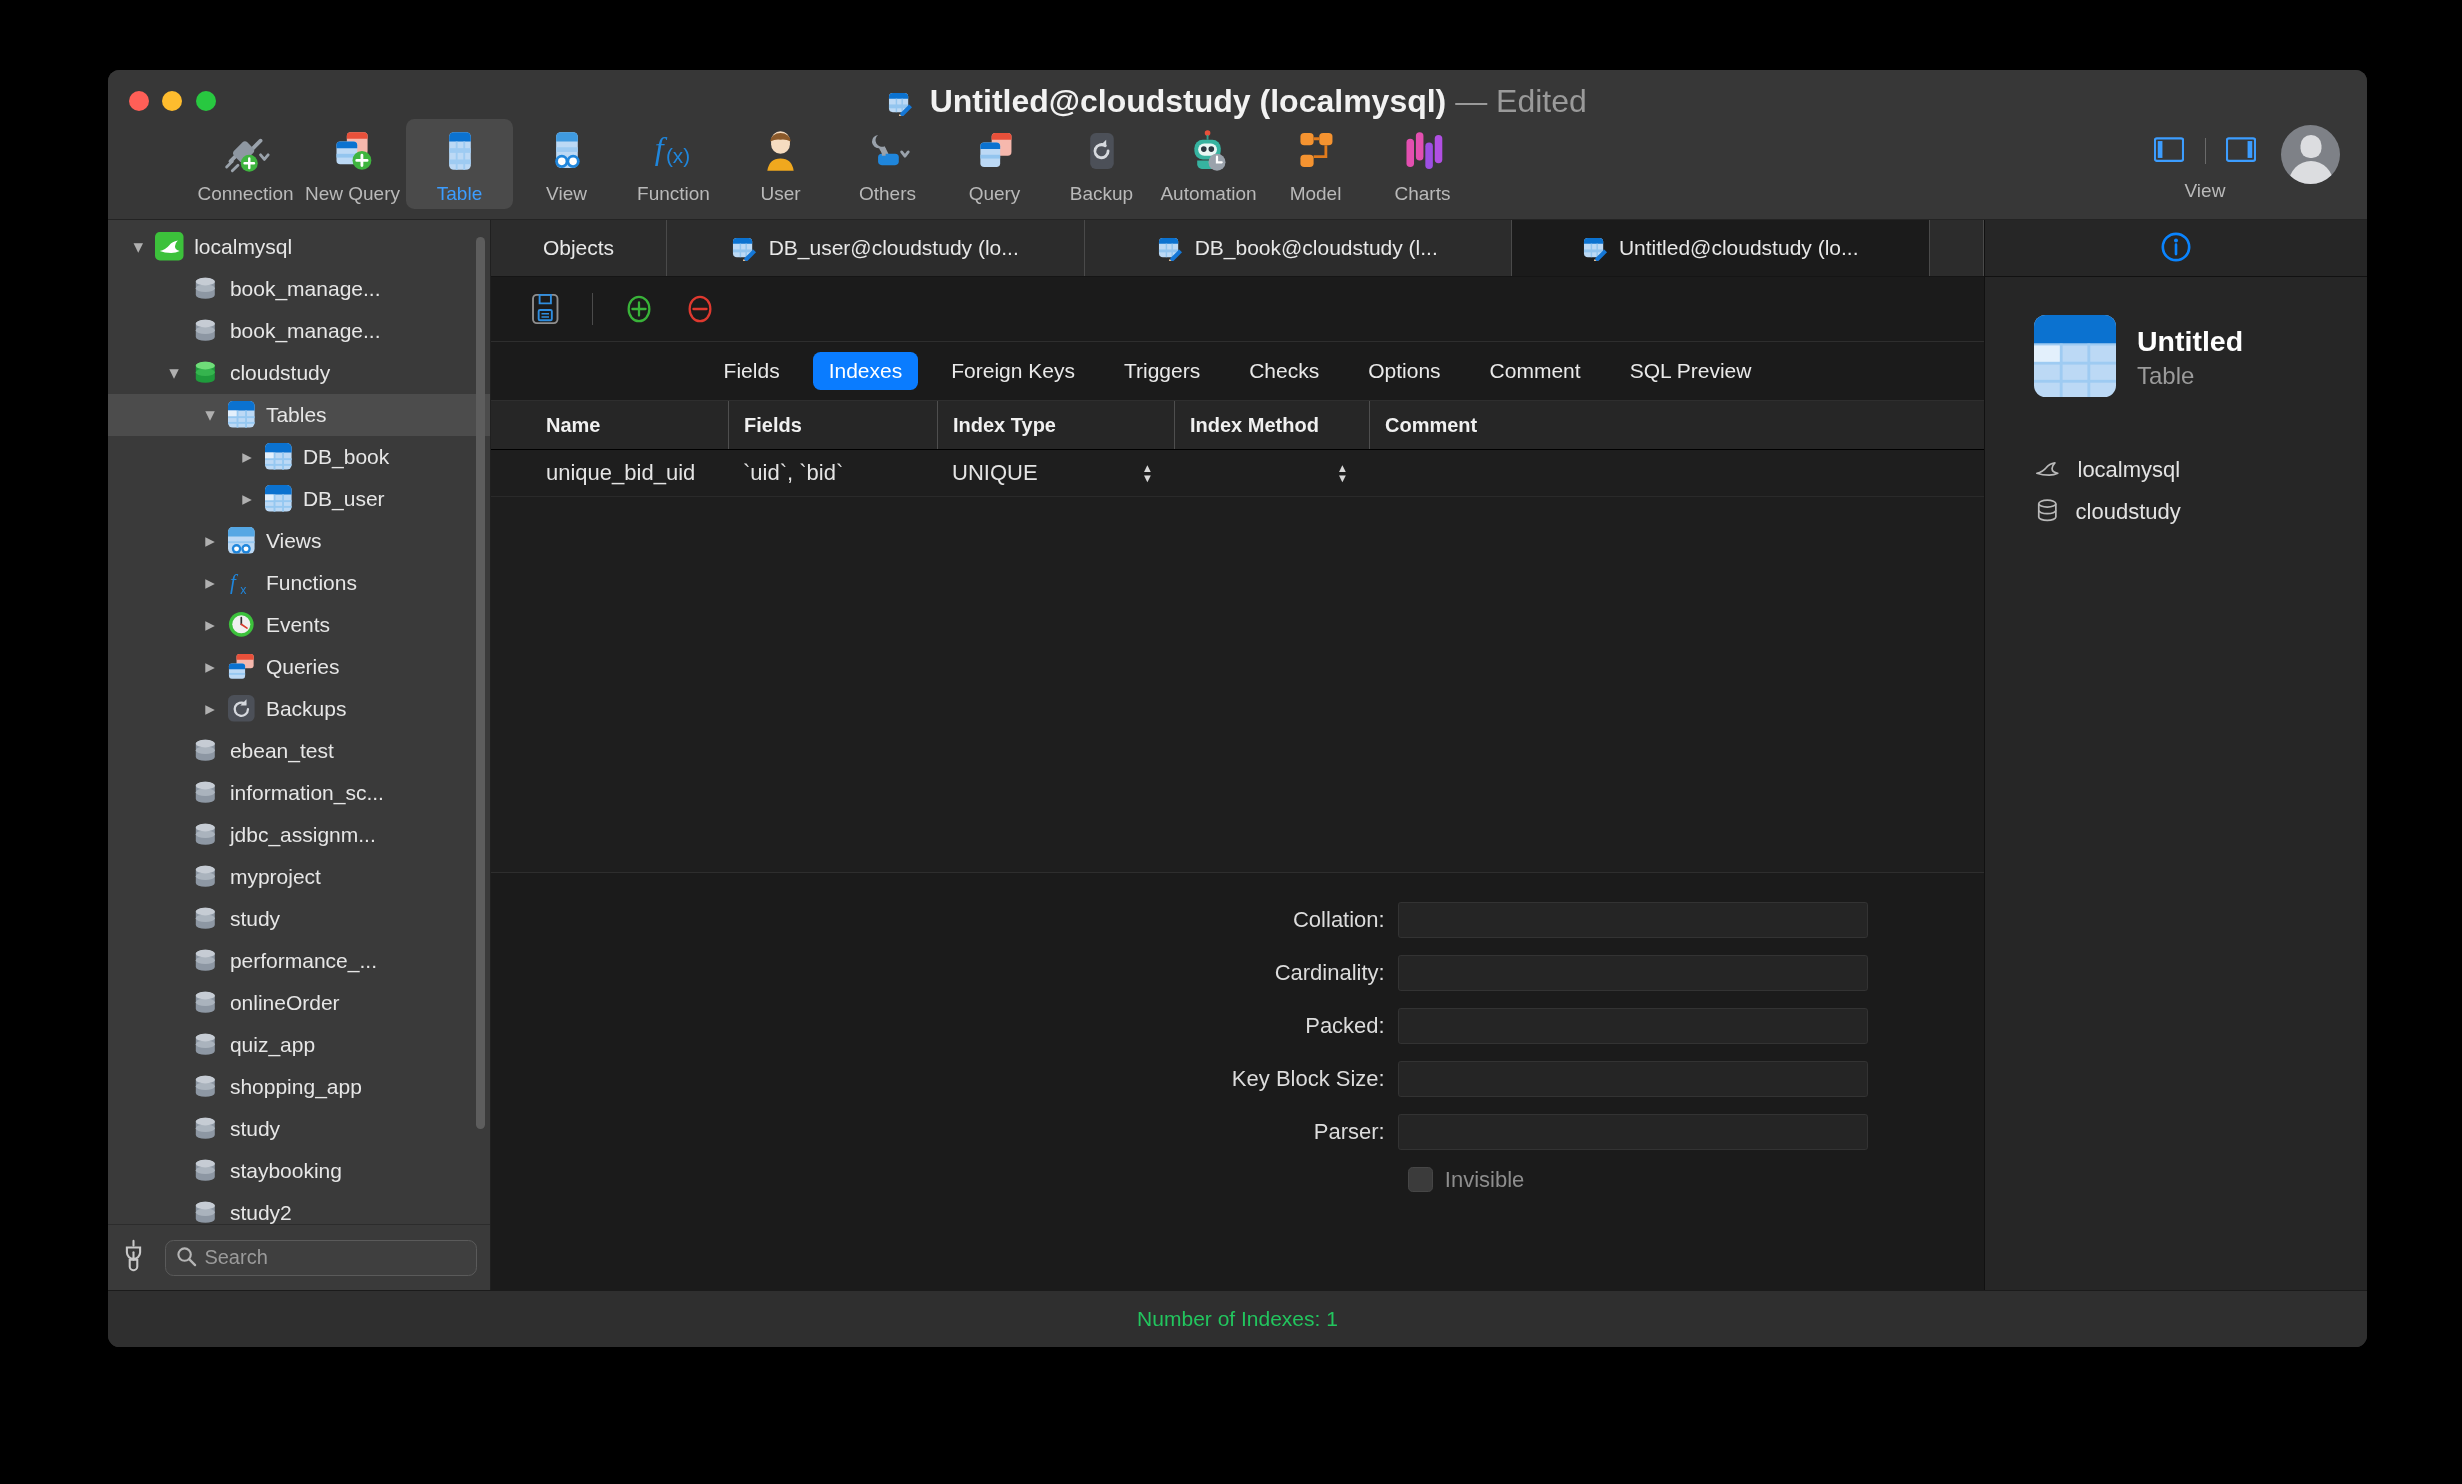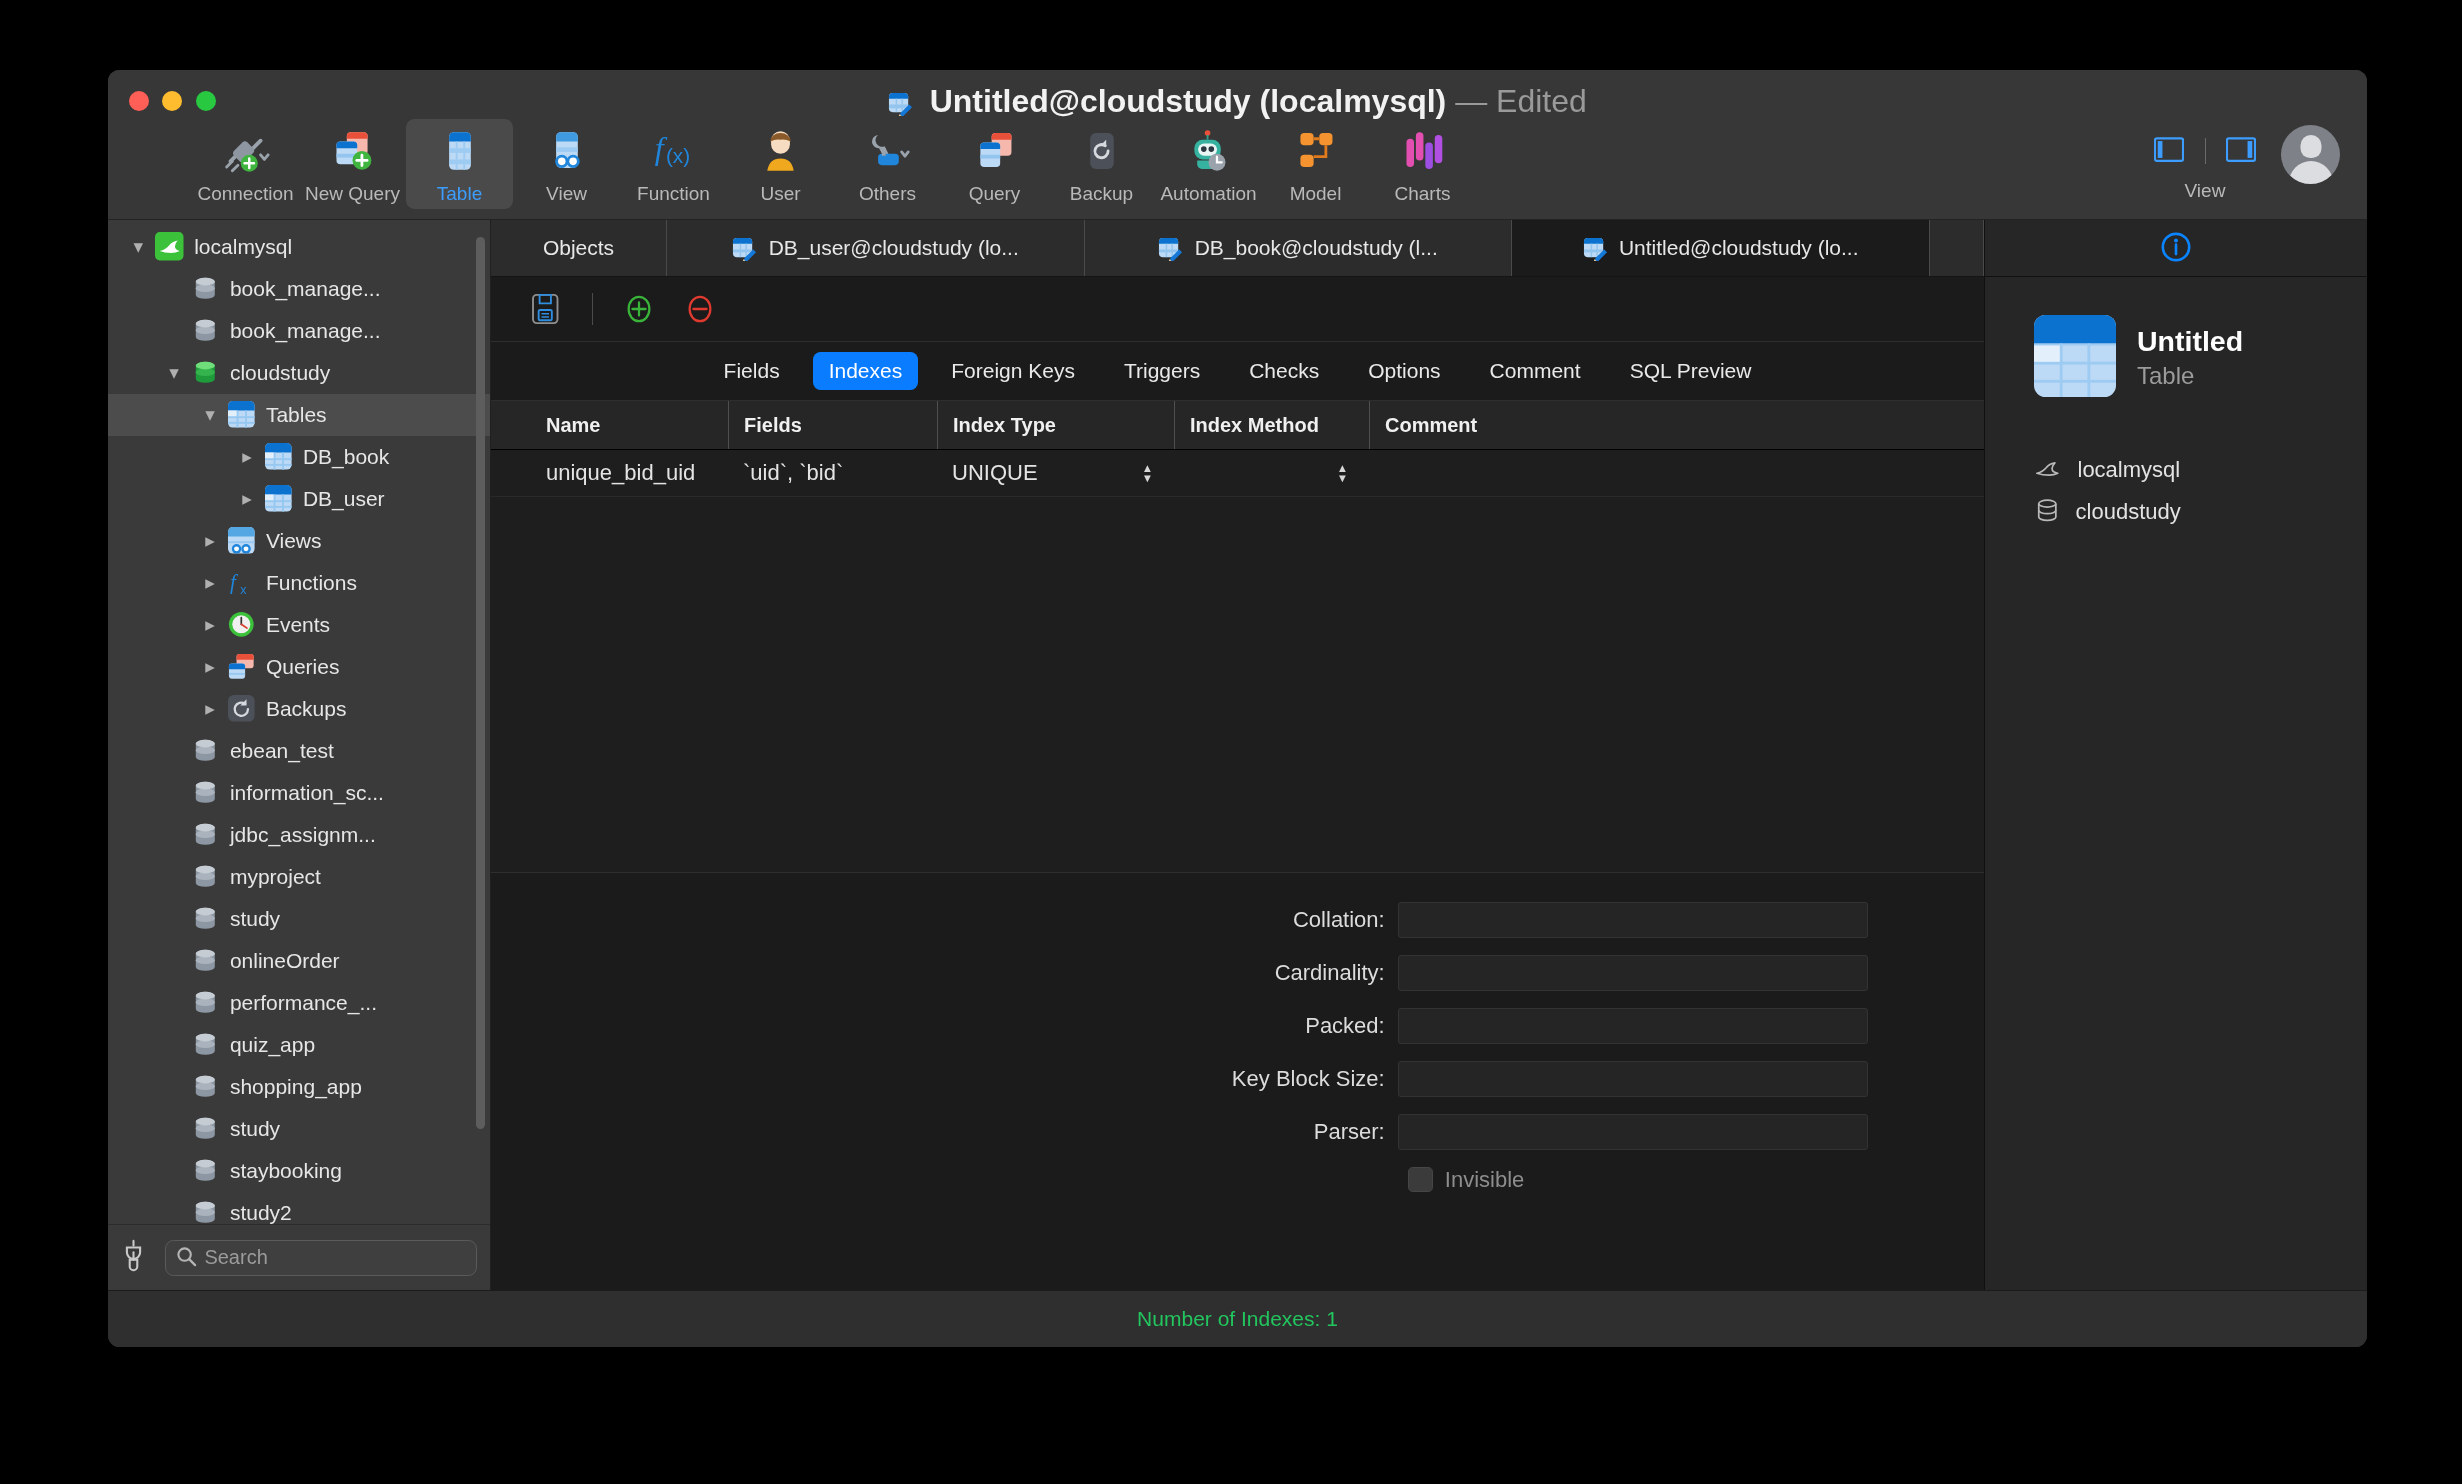--- a/index.html
+++ b/index.html
@@ -689,33 +689,33 @@
             <div class="trow" style="padding-left: 49px;">
               <span class="tw"></span>
               <span class="ticon-sm">
                 <svg width="26.6" height="26.6" viewBox="0 0 28 28">
                   <ellipse cx="14" cy="7" rx="10" ry="4" fill="#b9c0c9"></ellipse>
                   <path d="M4 7 v14 a10 4 0 0 0 20 0 v-14z" fill="#8d97a3"></path>
                   <ellipse cx="14" cy="14" rx="10" ry="4" fill="#aab3bd"></ellipse>
                   <ellipse cx="14" cy="7" rx="10" ry="4" fill="#c6ccd4"></ellipse>
                 </svg>
               </span>
+              <span>performance_...</span>
+            </div>
+            <div class="trow" style="padding-left: 49px;">
+              <span class="tw"></span>
+              <span class="ticon-sm">
+                <svg width="26.6" height="26.6" viewBox="0 0 28 28">
+                  <ellipse cx="14" cy="7" rx="10" ry="4" fill="#b9c0c9"></ellipse>
+                  <path d="M4 7 v14 a10 4 0 0 0 20 0 v-14z" fill="#8d97a3"></path>
+                  <ellipse cx="14" cy="14" rx="10" ry="4" fill="#aab3bd"></ellipse>
+                  <ellipse cx="14" cy="7" rx="10" ry="4" fill="#c6ccd4"></ellipse>
+                </svg>
+              </span>
               <span>onlineOrder</span>
-            </div>
-            <div class="trow" style="padding-left: 49px;">
-              <span class="tw"></span>
-              <span class="ticon-sm">
-                <svg width="26.6" height="26.6" viewBox="0 0 28 28">
-                  <ellipse cx="14" cy="7" rx="10" ry="4" fill="#b9c0c9"></ellipse>
-                  <path d="M4 7 v14 a10 4 0 0 0 20 0 v-14z" fill="#8d97a3"></path>
-                  <ellipse cx="14" cy="14" rx="10" ry="4" fill="#aab3bd"></ellipse>
-                  <ellipse cx="14" cy="7" rx="10" ry="4" fill="#c6ccd4"></ellipse>
-                </svg>
-              </span>
-              <span>performance_...</span>
             </div>
             <div class="trow" style="padding-left: 49px;">
               <span class="tw"></span>
               <span class="ticon-sm">
                 <svg width="26.6" height="26.6" viewBox="0 0 28 28">
                   <ellipse cx="14" cy="7" rx="10" ry="4" fill="#b9c0c9"></ellipse>
                   <path d="M4 7 v14 a10 4 0 0 0 20 0 v-14z" fill="#8d97a3"></path>
                   <ellipse cx="14" cy="14" rx="10" ry="4" fill="#aab3bd"></ellipse>
                   <ellipse cx="14" cy="7" rx="10" ry="4" fill="#c6ccd4"></ellipse>
                 </svg>

